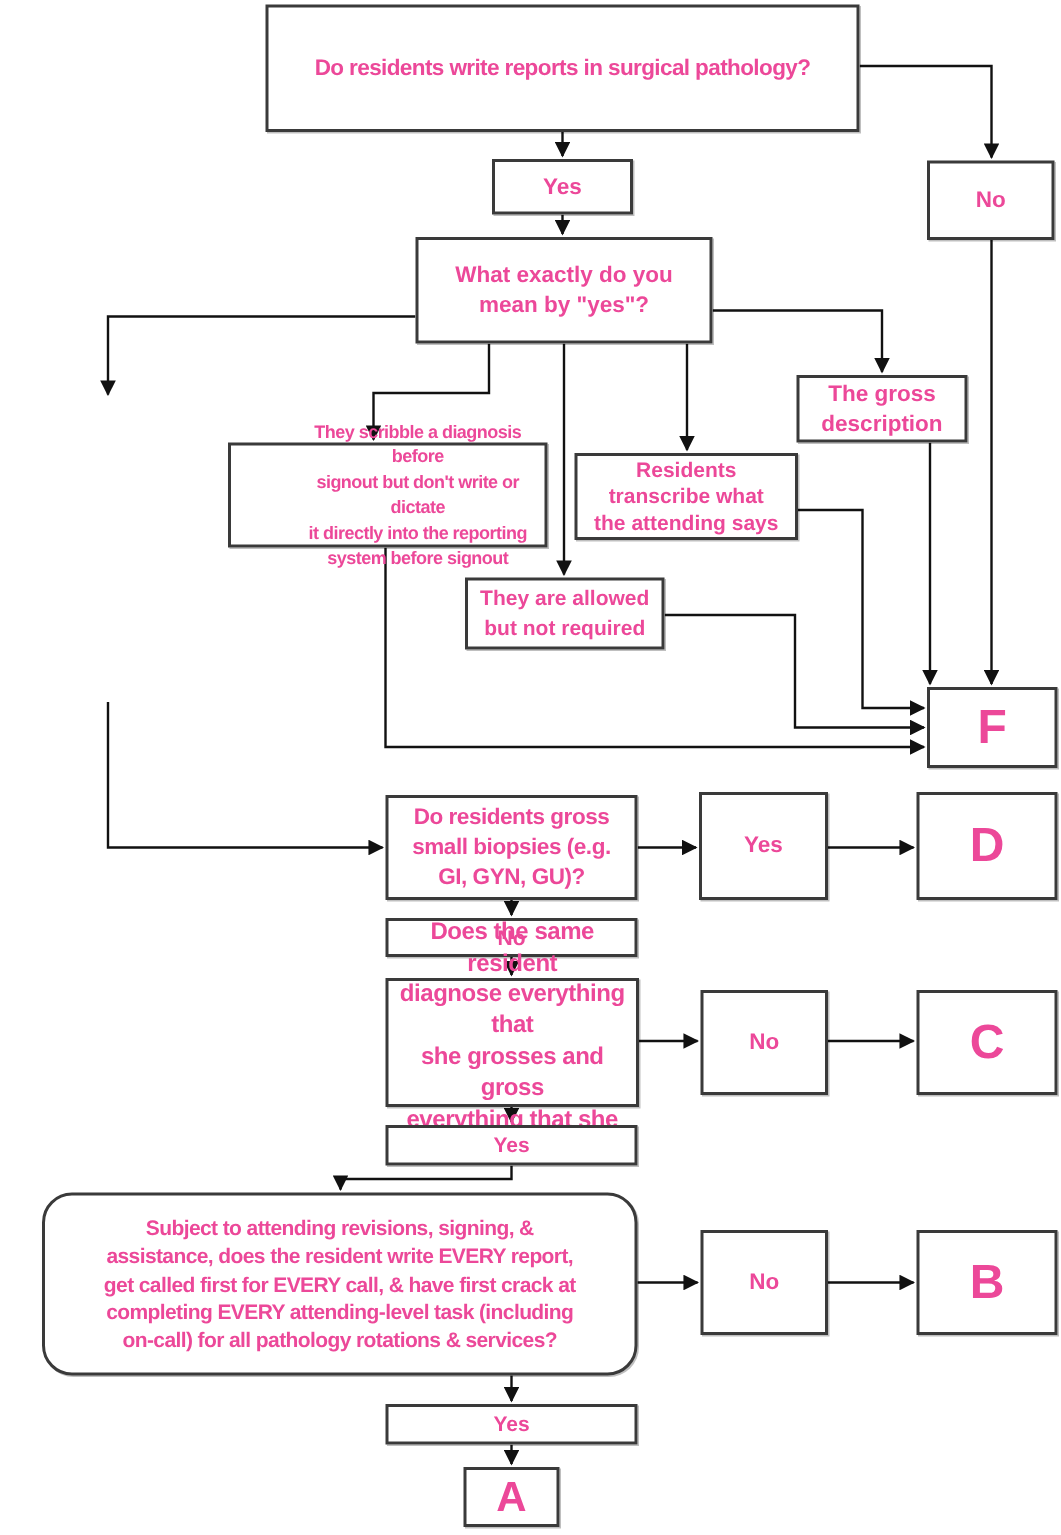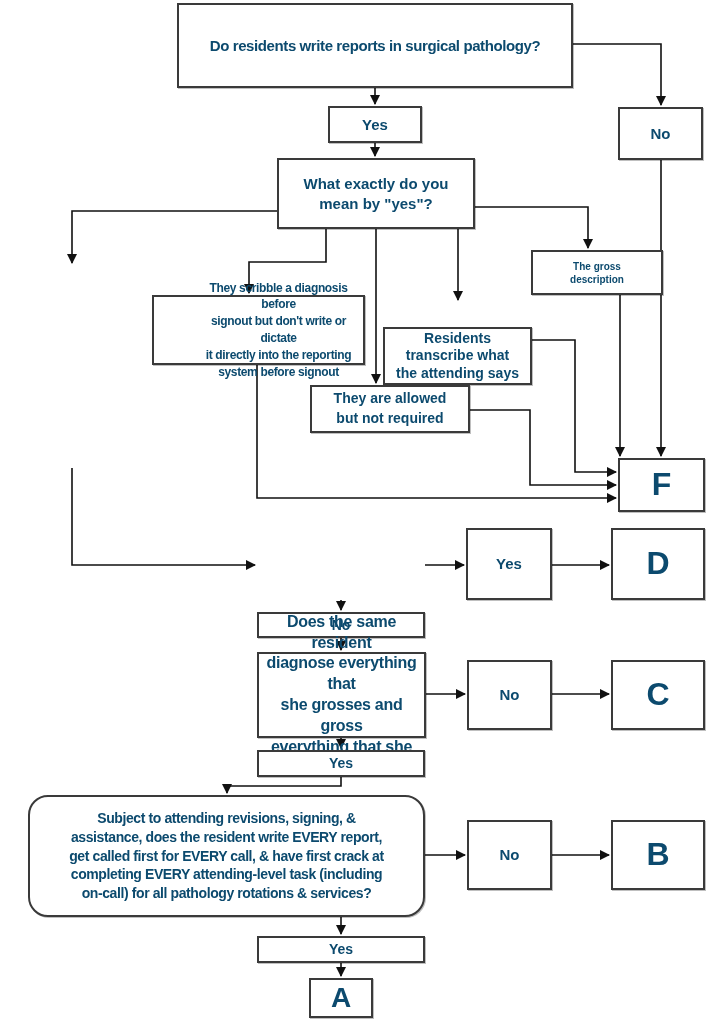--- a/index.html
+++ b/index.html
@@ -12,35 +12,35 @@
   }
   #edges{position:absolute;left:0;top:0;width:707px;height:1023px;}
   .n{
     position:absolute;
     display:flex;align-items:center;justify-content:center;
     text-align:center;
     border:2px solid #3a3a3a;
     box-shadow:1px 1px 0 rgba(0,0,0,.25);
     background:#fff;
     box-sizing:border-box;
-    font-weight:bold;color:#0c4a6e;
+    font-weight:bold;color:#ec4899;
     line-height:1.3;
   }
   .n span{white-space:pre-line;display:block;width:100%;}
   .outcome{font-size:32px;letter-spacing:0;}
   
   #q-write    {left:177px;top:3px;  width:396px;height:85px; font-size:15px;letter-spacing:-.4px;}
   #yes-top    {left:328px;top:106px;width:94px; height:37px; font-size:15px;}
   #no-top     {left:618px;top:107px;width:85px; height:53px; font-size:15px;}
   #q-mean     {left:277px;top:158px;width:198px;height:71px; font-size:15px;}
   #ready      {left:2px;  top:265px;width:143px;height:203px;font-size:12px;letter-spacing:-.3px;line-height:1.4;}
   #scribble   {left:152px;top:295px;width:213px;height:70px; font-size:12px;letter-spacing:-.35px;line-height:1.4;padding-left:40px;}
-  #transcribe {left:383px;top:302px;width:149px;height:58px; font-size:14px;line-height:1.25;margin-top:25px;}
-  #gross      {left:531px;top:250px;width:132px;height:45px; font-size:10px;}
-  #allowed    {left:310px;top:385px;width:160px;height:48px; font-size:14px;line-height:1.4;}
+  #transcribe {left:383px;top:302px;width:149px;height:58px; font-size:14px;line-height:1.25;}
+  #gross      {left:531px;top:250px;width:114px;height:45px; font-size:15px;}
+  #allowed    {left:310px;top:385px;width:133px;height:48px; font-size:14px;line-height:1.4;}
   #f          {left:618px;top:458px;width:87px; height:54px;}
   #q-biopsies {left:257px;top:530px;width:168px;height:70px; font-size:15px;letter-spacing:-.3px;line-height:1.35;}
   #yes-d      {left:466px;top:528px;width:86px; height:72px; font-size:15px;}
   #d          {left:611px;top:528px;width:94px; height:72px;}
   #no-thin    {left:257px;top:612px;width:168px;height:26px; font-size:14px;}
   #q-same     {left:257px;top:652px;width:169px;height:86px; font-size:16px;letter-spacing:-.3px;}
   #no-c       {left:467px;top:660px;width:85px; height:70px; font-size:15px;}
   #c          {left:611px;top:660px;width:94px; height:70px;}
   #yes-thin   {left:257px;top:750px;width:168px;height:27px; font-size:14px;}
   #q-subject  {left:28px; top:795px;width:397px;height:122px;font-size:14px;letter-spacing:-.4px;line-height:1.34;border-radius:20px;}
@@ -117,20 +117,25 @@
     <span>The gross
 description</span>
   </div>
   <div class="n" id="allowed">
     <span>They are allowed
 but not required</span>
   </div>
   <div class="n outcome" id="f">
     <span>F</span>
   </div>
+  <div class="n" id="q-biopsies">
+    <span>Do residents gross
+small biopsies (e.g.
+GI, GYN, GU)?</span>
+  </div>
   <div class="n" id="yes-d">
     <span>Yes</span>
   </div>
   <div class="n outcome" id="d">
     <span>D</span>
   </div>
   <div class="n" id="no-thin">
     <span>No</span>
   </div>
   <div class="n" id="q-same">

